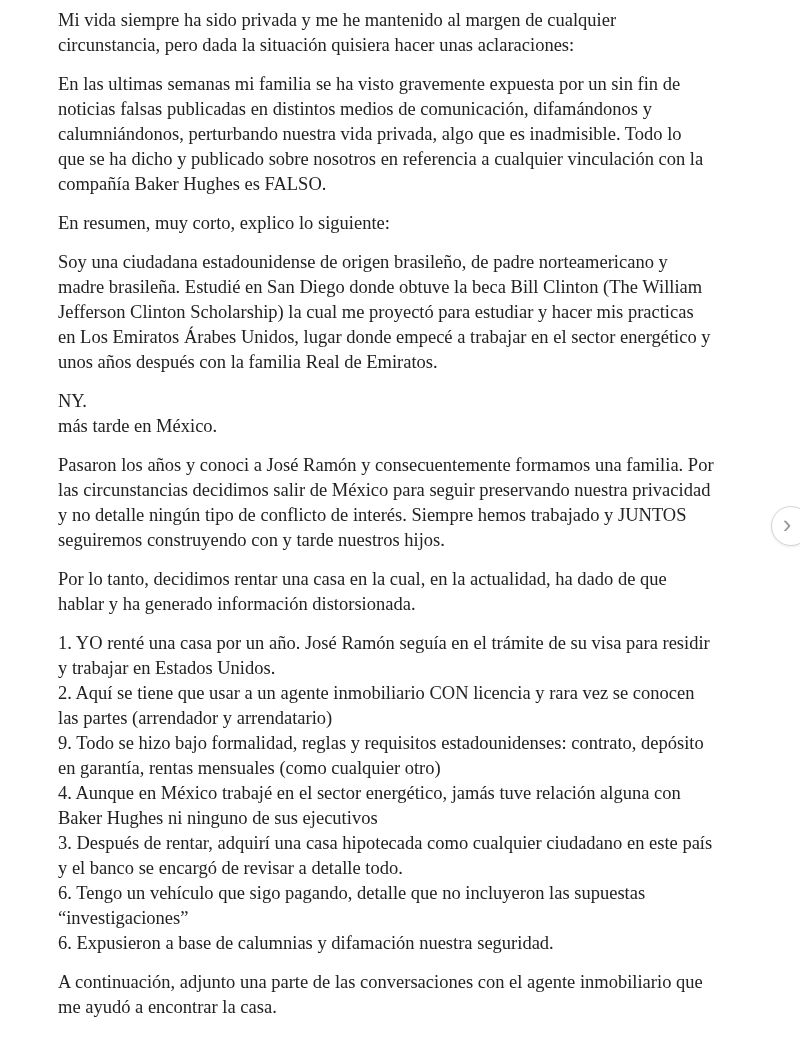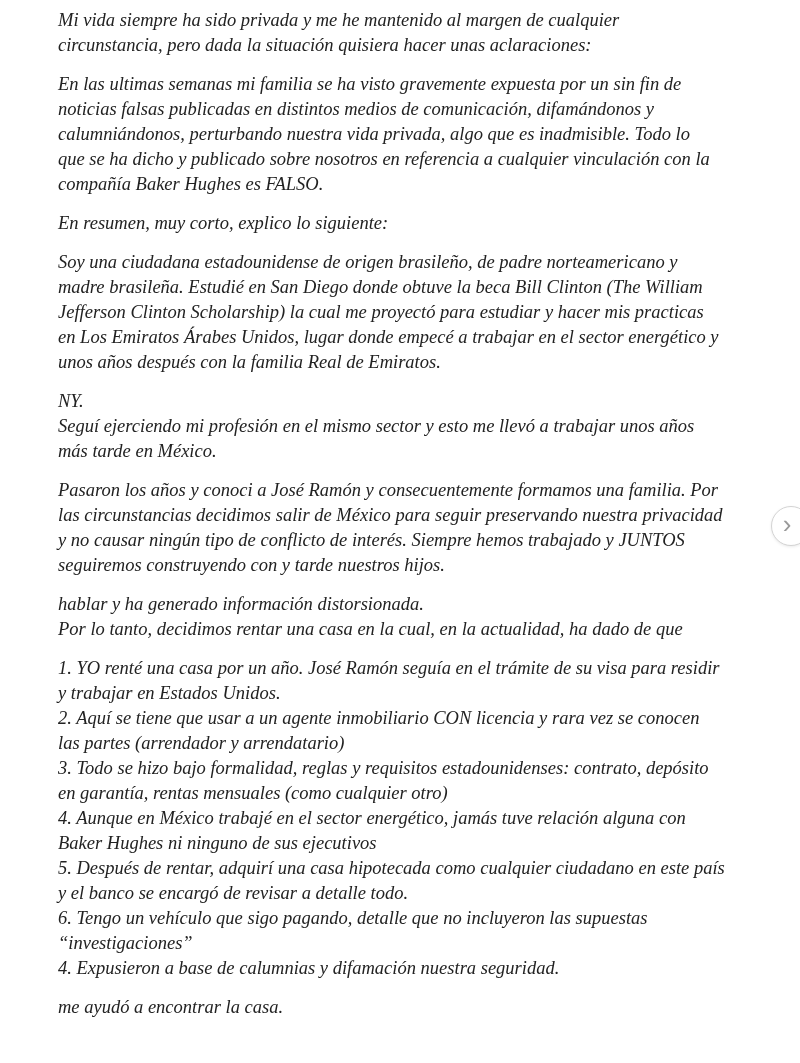--- a/index.html
+++ b/index.html
@@ -17,21 +17,20 @@
   }
   .doc {
     padding: 8px 38px 0 58px;
     font-size: 18.5px;
     line-height: 25px;
     color: #222222;
   }
   .para {
     margin: 0 0 14px 0;
     padding: 0;
-    font-style: italic;
   }
   .line {
     display: block;
     white-space: nowrap;
   }
   .carousel-next {
     position: absolute;
     top: 506px;
     right: -11px;
     width: 40px;
@@ -78,49 +77,49 @@
       </p>
       <p class="para">
         <span class="line">Soy una ciudadana estadounidense de origen brasileño, de padre norteamericano y</span>
         <span class="line">madre brasileña. Estudié en San Diego donde obtuve la beca Bill Clinton (The William</span>
         <span class="line">Jefferson Clinton Scholarship) la cual me proyectó para estudiar y hacer mis practicas</span>
         <span class="line">en Los Emiratos Árabes Unidos, lugar donde empecé a trabajar en el sector energético y</span>
         <span class="line">unos años después con la familia Real de Emiratos.</span>
       </p>
       <p class="para">
         <span class="line">NY.</span>
-        <span class="line">Seguí ejerciendo mi profesión en el mismo sector y esto me llevó a trabajar unos años</span>
         <span class="line">más tarde en México.</span>
       </p>
       <p class="para">
         <span class="line">Pasaron los años y conoci a José Ramón y consecuentemente formamos una familia. Por</span>
         <span class="line">las circunstancias decidimos salir de México para seguir preservando nuestra privacidad</span>
-        <span class="line">y no causar ningún tipo de conflicto de interés. Siempre hemos trabajado y JUNTOS</span>
+        <span class="line">y no detalle ningún tipo de conflicto de interés. Siempre hemos trabajado y JUNTOS</span>
         <span class="line">seguiremos construyendo con y tarde nuestros hijos.</span>
       </p>
       <p class="para">
+        <span class="line">Por lo tanto, decidimos rentar una casa en la cual, en la actualidad, ha dado de que</span>
         <span class="line">hablar y ha generado información distorsionada.</span>
-        <span class="line">Por lo tanto, decidimos rentar una casa en la cual, en la actualidad, ha dado de que</span>
       </p>
       <p class="para">
         <span class="line">1. YO renté una casa por un año. José Ramón seguía en el trámite de su visa para residir</span>
         <span class="line">y trabajar en Estados Unidos.</span>
         <span class="line">2. Aquí se tiene que usar a un agente inmobiliario CON licencia y rara vez se conocen</span>
         <span class="line">las partes (arrendador y arrendatario)</span>
-        <span class="line">3. Todo se hizo bajo formalidad, reglas y requisitos estadounidenses: contrato, depósito</span>
+        <span class="line">9. Todo se hizo bajo formalidad, reglas y requisitos estadounidenses: contrato, depósito</span>
         <span class="line">en garantía, rentas mensuales (como cualquier otro)</span>
         <span class="line">4. Aunque en México trabajé en el sector energético, jamás tuve relación alguna con</span>
         <span class="line">Baker Hughes ni ninguno de sus ejecutivos</span>
-        <span class="line">5. Después de rentar, adquirí una casa hipotecada como cualquier ciudadano en este país</span>
+        <span class="line">3. Después de rentar, adquirí una casa hipotecada como cualquier ciudadano en este país</span>
         <span class="line">y el banco se encargó de revisar a detalle todo.</span>
         <span class="line">6. Tengo un vehículo que sigo pagando, detalle que no incluyeron las supuestas</span>
         <span class="line">“investigaciones”</span>
-        <span class="line">4. Expusieron a base de calumnias y difamación nuestra seguridad.</span>
+        <span class="line">6. Expusieron a base de calumnias y difamación nuestra seguridad.</span>
       </p>
       <p class="para">
+        <span class="line">A continuación, adjunto una parte de las conversaciones con el agente inmobiliario que</span>
         <span class="line">me ayudó a encontrar la casa.</span>
       </p>
     </div>
 
   <button class="carousel-next" type="button">
     <span class="chev">›</span>
   </button>
 
 </div>
 

